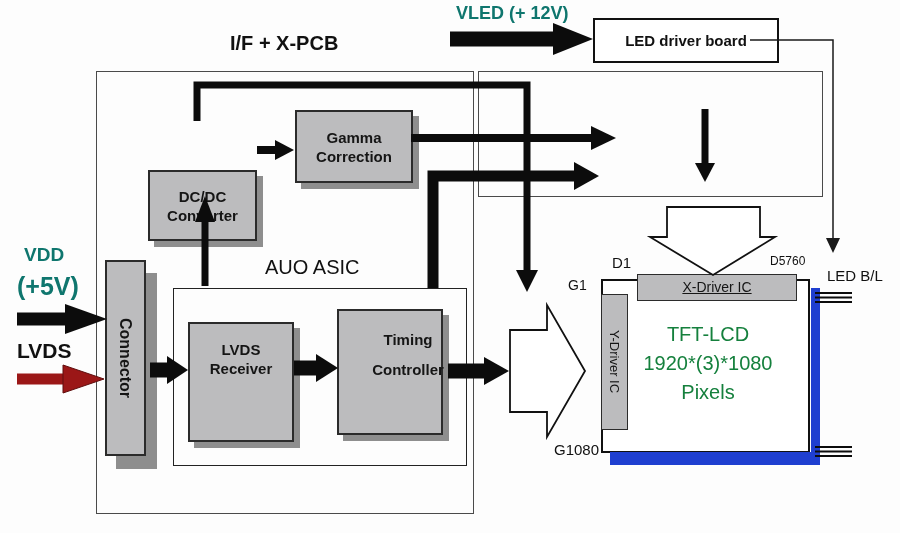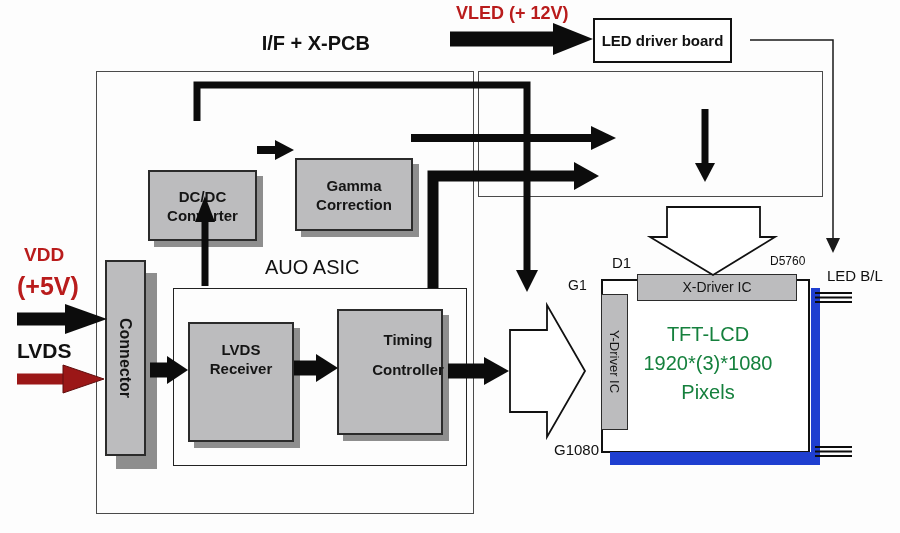--- a/index.html
+++ b/index.html
@@ -16,53 +16,53 @@
     box-shadow:6px 6px 0 #8e8e8e;box-sizing:border-box;
   }
   .flat{box-shadow:none;font-weight:normal;}
   .vtext{writing-mode:vertical-rl;}
   .whitebox{
     position:absolute;background:#ffffff;border:2px solid #111;
     display:flex;align-items:center;justify-content:center;text-align:center;
     box-sizing:border-box;
   }
   .lbl{position:absolute;white-space:nowrap;}
-  .blue{color:#b91c1c;font-weight:bold;}
+  .blue{color:#0f766e;font-weight:bold;}
   .panel-text{
     position:absolute;text-align:center;font-size:20px;line-height:29px;
     font-weight:normal;color:#15803d;
   }
   svg.wires{position:absolute;left:0;top:0;pointer-events:none;}
 </style>
 </head>
 <body>
 
 <div class="canvas">
 
   <div class="outline" style="left:96px;top:71px;width:376px;height:441px;"></div>
   <div class="outline" style="left:478px;top:71px;width:343px;height:124px;"></div>
   <div class="outline" style="left:173px;top:288px;width:292px;height:176px;border-color:#222;"></div>
 
-  <div class="lbl" style="left:230px;top:32px;width:140px;text-align:right;font-size:20px;font-weight:bold;">I/F + X-PCB</div>
+  <div class="lbl" style="left:230px;top:32px;width:140px;text-align:left;font-size:20px;font-weight:bold;">I/F + X-PCB</div>
   <div class="lbl blue" style="left:456px;top:3px;font-size:18px;">VLED (+ 12V)</div>
   <div class="lbl blue" style="left:24px;top:244px;font-size:19px;">VDD</div>
   <div class="lbl blue" style="left:17px;top:272px;font-size:25px;">(+5V)</div>
   <div class="lbl" style="left:17px;top:339px;font-size:21px;font-weight:bold;">LVDS</div>
   <div class="lbl" style="left:265px;top:256px;font-size:20px;">AUO ASIC</div>
 
   <div class="graybox vtext" style="left:105px;top:260px;width:41px;height:196px;font-size:16px;box-shadow:11px 13px 0 #8e8e8e;">Connector</div>
   <div class="graybox" style="left:148px;top:122px;width:109px;height:71px;margin-top:48px;">DC/DC Converter</div>
-  <div class="graybox" style="left:295px;top:110px;width:118px;height:73px;margin-top:48px;">Gamma Correction</div>
+  <div class="graybox" style="left:295px;top:110px;width:118px;height:73px;">Gamma Correction</div>
   <div class="graybox" style="left:188px;top:322px;width:106px;height:120px;align-items:flex-start;padding-top:16px;">LVDS Receiver</div>
   <div class="graybox" style="left:337px;top:309px;width:106px;height:126px;align-items:flex-start;padding-top:14px;line-height:30px;padding-left:36px;">Timing Controller</div>
 
-  <div class="whitebox" style="left:593px;top:18px;width:139px;height:45px;font-weight:bold;font-size:15px;">LED driver board</div>
+  <div class="whitebox" style="left:593px;top:18px;width:186px;height:45px;font-weight:bold;font-size:15px;">LED driver board</div>
 
   <div class="whitebox" style="left:601px;top:279px;width:209px;height:174px;"></div>
-  <div class="graybox flat" style="left:637px;top:274px;width:160px;height:27px;font-size:14px;border-width:1.5px;">X-Driver IC</div>
+  <div class="graybox flat" style="left:637px;top:274px;width:160px;height:27px;font-size:14px;border-width:1.5px;text-decoration:underline;">X-Driver IC</div>
   <div class="graybox flat vtext" style="left:601px;top:294px;width:27px;height:136px;font-size:13px;border-width:1.5px;">Y-Driver IC</div>
 
   <div class="panel-text" style="left:618px;top:320px;width:180px;"><span>TFT-LCD</span><br>
     <span>1920*(3)*1080</span><br>
     <span>Pixels</span>
   </div>
 
   <div class="lbl" style="left:612px;top:254px;font-size:15px;">D1</div>
   <div class="lbl" style="left:770px;top:254px;font-size:12px;">D5760</div>
   <div class="lbl" style="left:568px;top:277px;font-size:14px;">G1</div>

